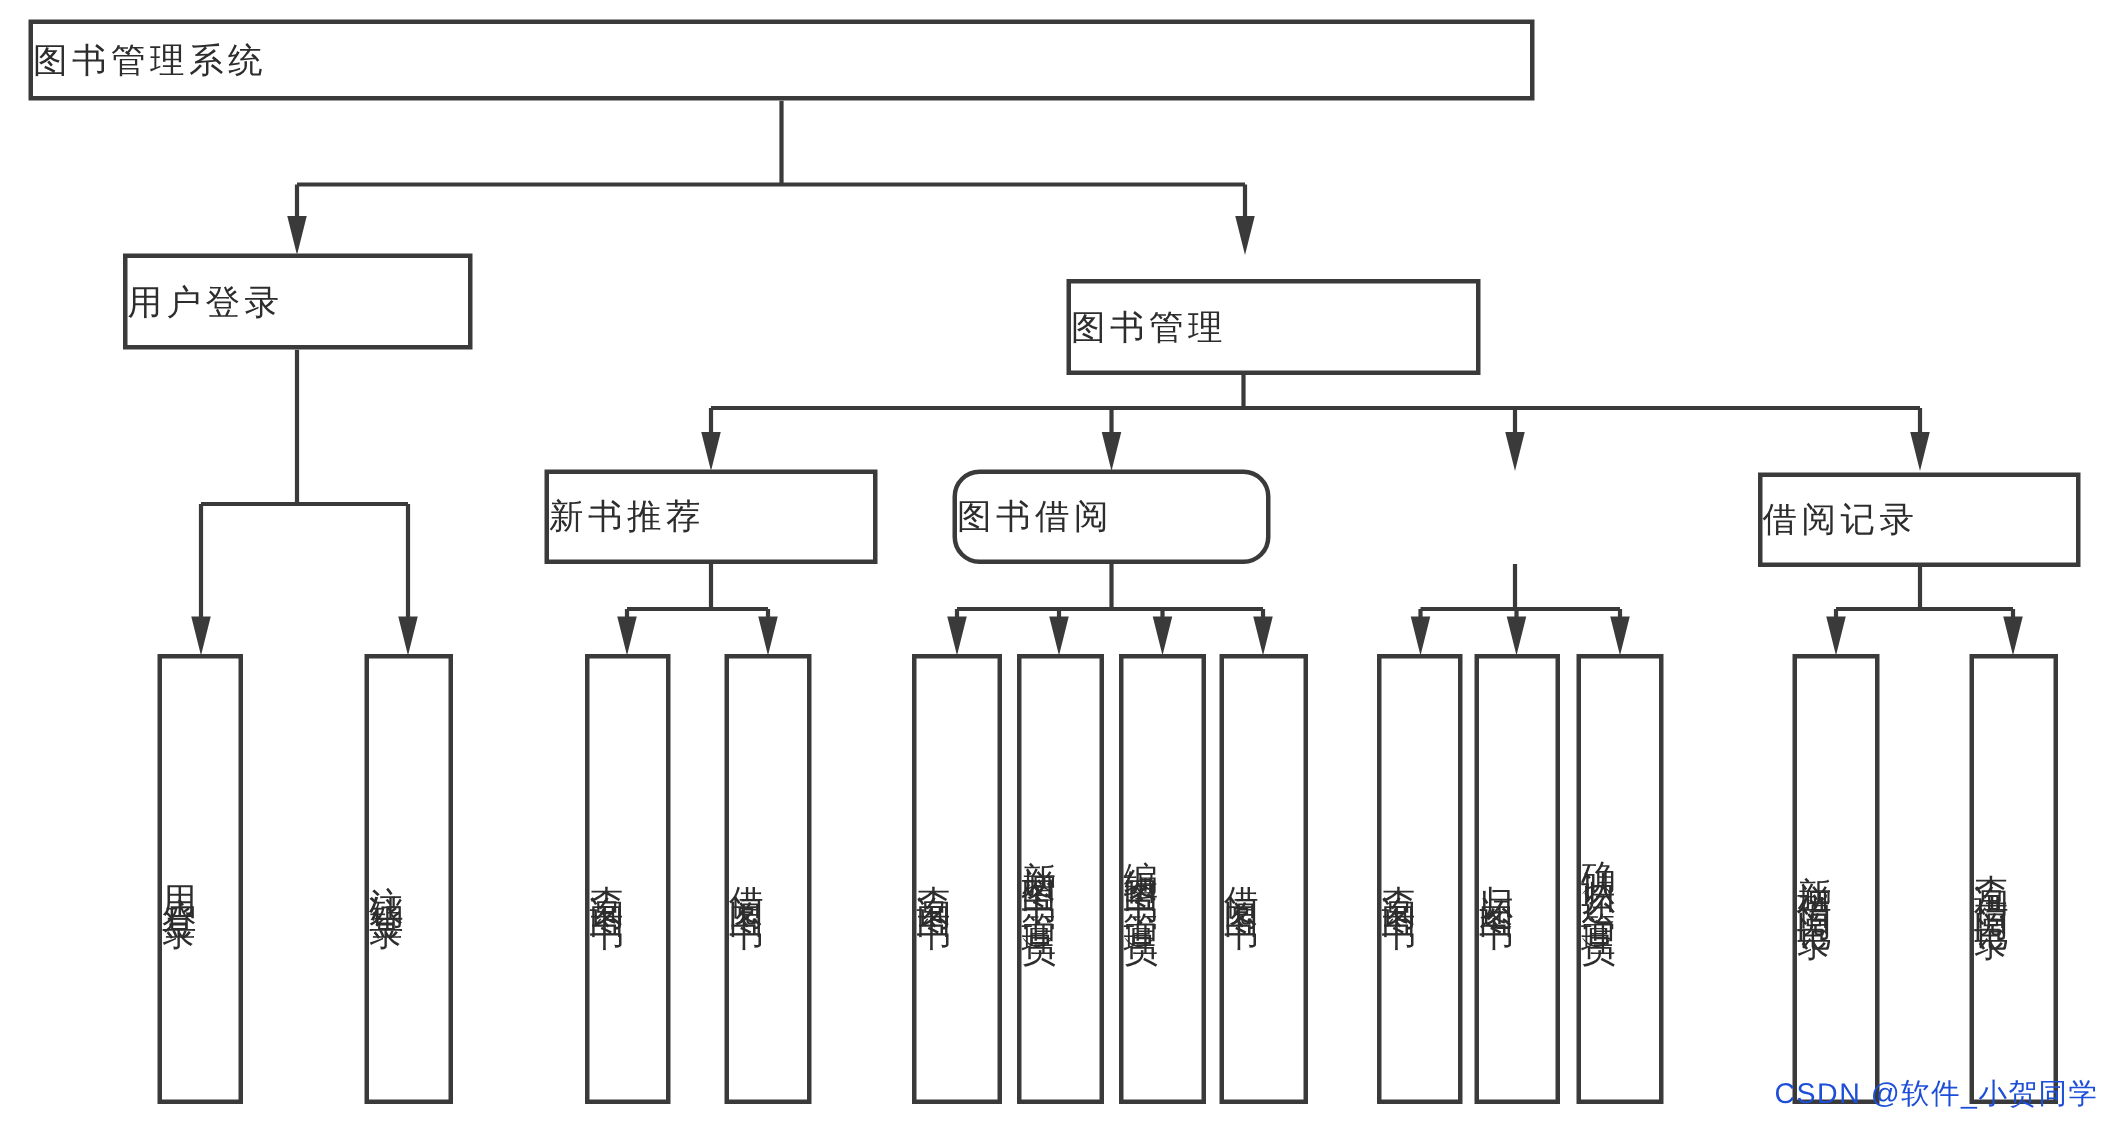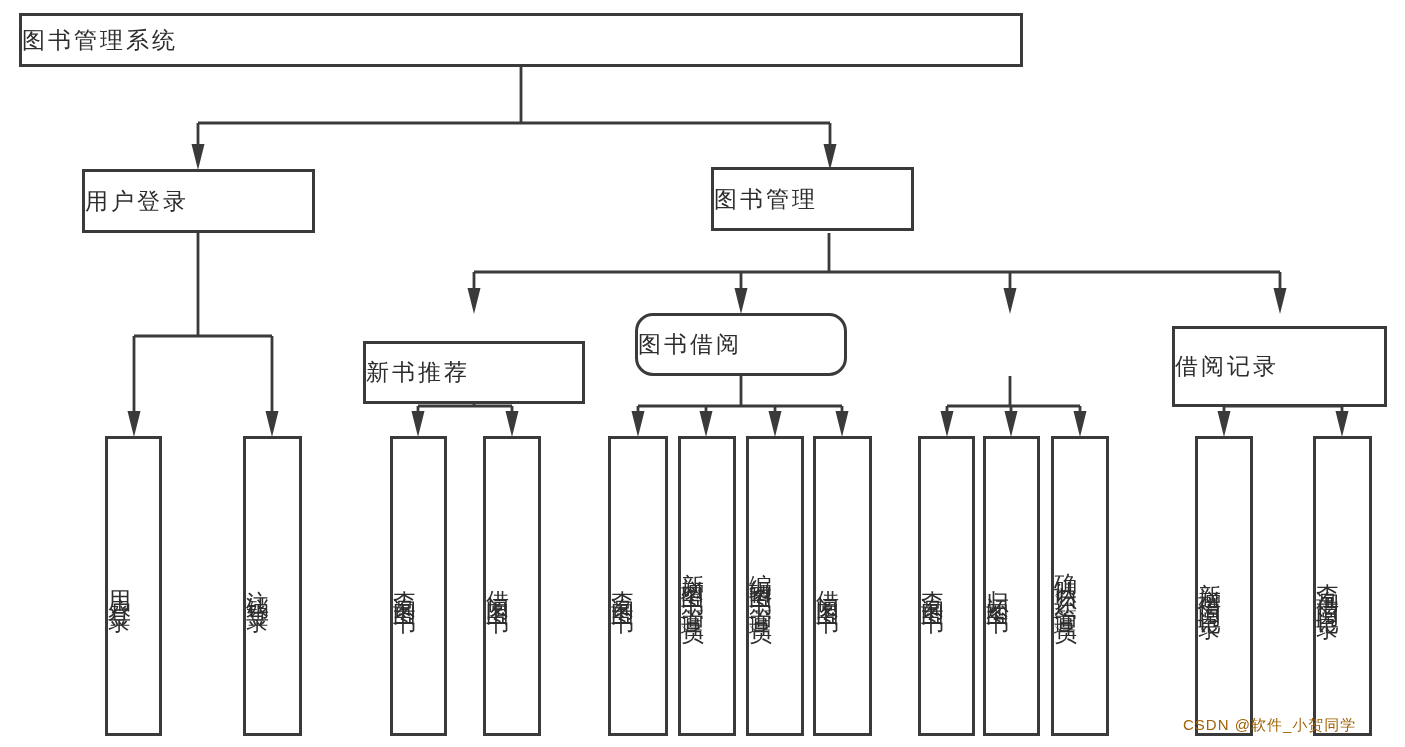--- a/index.html
+++ b/index.html
@@ -34,23 +34,23 @@
     font-size: 23px;
     letter-spacing: 7px;
     line-height: 1;
     white-space: nowrap;
     color: #2d2d2d;
   }
   .watermark {
     position: absolute;
     left: 1183px;
     top: 716px;
-    font-size: 15px;
+    font-size: 19px;
     letter-spacing: 1px;
-    color: #a16207;
+    color: #1d4ed8;
     white-space: nowrap;
     z-index: 5;
   }
 </style>
 </head>
 <body>
 
 <div class="stage">
 
   <svg class="wires" viewBox="0 0 1405 747" xmlns="http://www.w3.org/2000/svg">
@@ -86,31 +86,31 @@
     </g>
   </svg>
 
   <div class="node" style="left:19px; top:13px; width:1004px; height:54px;">
     <span class="hlabel">图书管理系统</span>
   </div>
 
   <div class="node" style="left:82px; top:169px; width:233px; height:64px;">
     <span class="hlabel">用户登录</span>
   </div>
-  <div class="node" style="left:711px; top:167px; width:203px; height:64px;">
+  <div class="node" style="left:711px; top:186px; width:276px; height:64px;">
     <span class="hlabel">图书管理</span>
   </div>
 
-  <div class="node" style="left:363px; top:313px; width:222px; height:63px;margin-top:28px;">
+  <div class="node" style="left:363px; top:313px; width:222px; height:63px;">
     <span class="hlabel">新书推荐</span>
   </div>
   <div class="node" style="left:635px; top:313px; width:212px; height:63px;border-radius:18px;">
     <span class="hlabel">图书借阅</span>
   </div>
-  <div class="node" style="left:1172px; top:326px; width:215px; height:81px;">
+  <div class="node" style="left:1172px; top:315px; width:215px; height:63px;">
     <span class="hlabel">借阅记录</span>
   </div>
 
   <div class="node" style="left:105px; top:436px; width:57px; height:300px;">
     <span class="vlabel">用户登录</span>
   </div>
   <div class="node" style="left:243px; top:436px; width:59px; height:300px;">
     <span class="vlabel">注销登录</span>
   </div>
 

